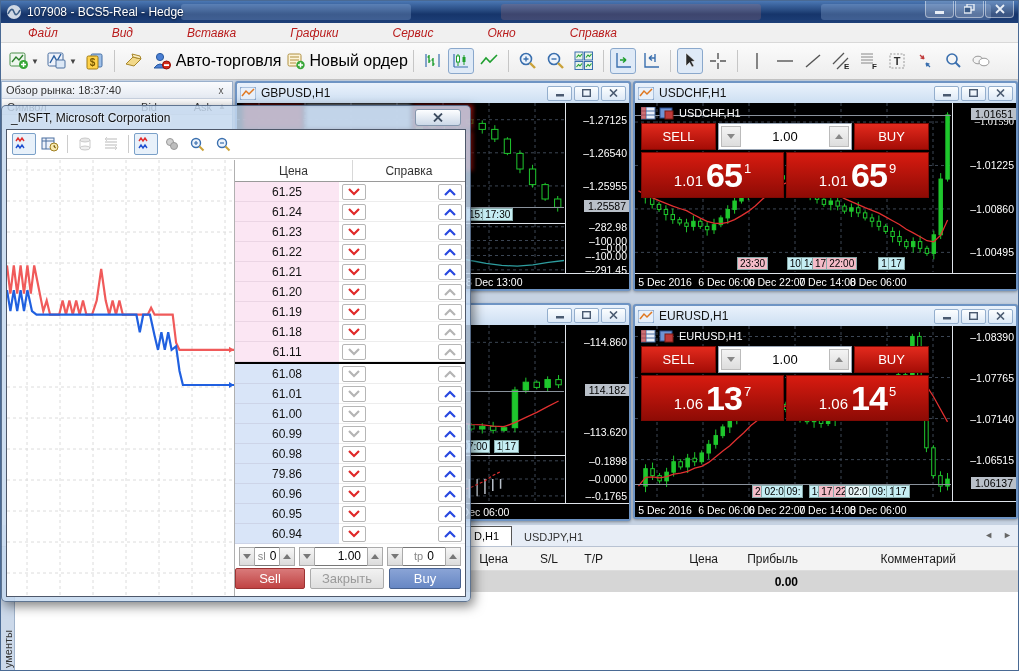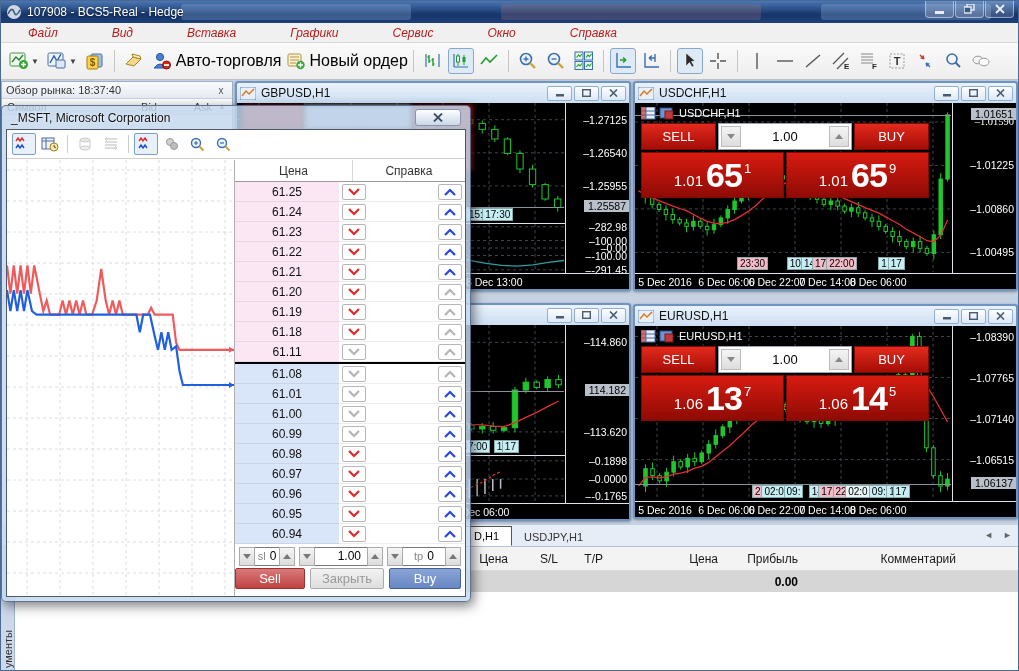--- a/index.html
+++ b/index.html
@@ -1415,21 +1415,21 @@
                     </svg>
                   </div>
                   <div class="chev">
                     <svg width="12" height="8">
                       <path d="M1 7 L6 2 L11 7" fill="none" stroke="#2848e0" stroke-width="2.2"></path>
                     </svg>
                   </div>
                 </div>
               </div>
               <div class="lrow bid">
-                <div class="price">60.97</div>
+                <div class="price">79.86</div>
                 <div class="trade">
                   <div class="chev">
                     <svg width="12" height="8">
                       <path d="M1 1 L6 6 L11 1" fill="none" stroke="#e02828" stroke-width="2.2"></path>
                     </svg>
                   </div>
                   <div class="chev">
                     <svg width="12" height="8">
                       <path d="M1 7 L6 2 L11 7" fill="none" stroke="#2848e0" stroke-width="2.2"></path>
                     </svg>

